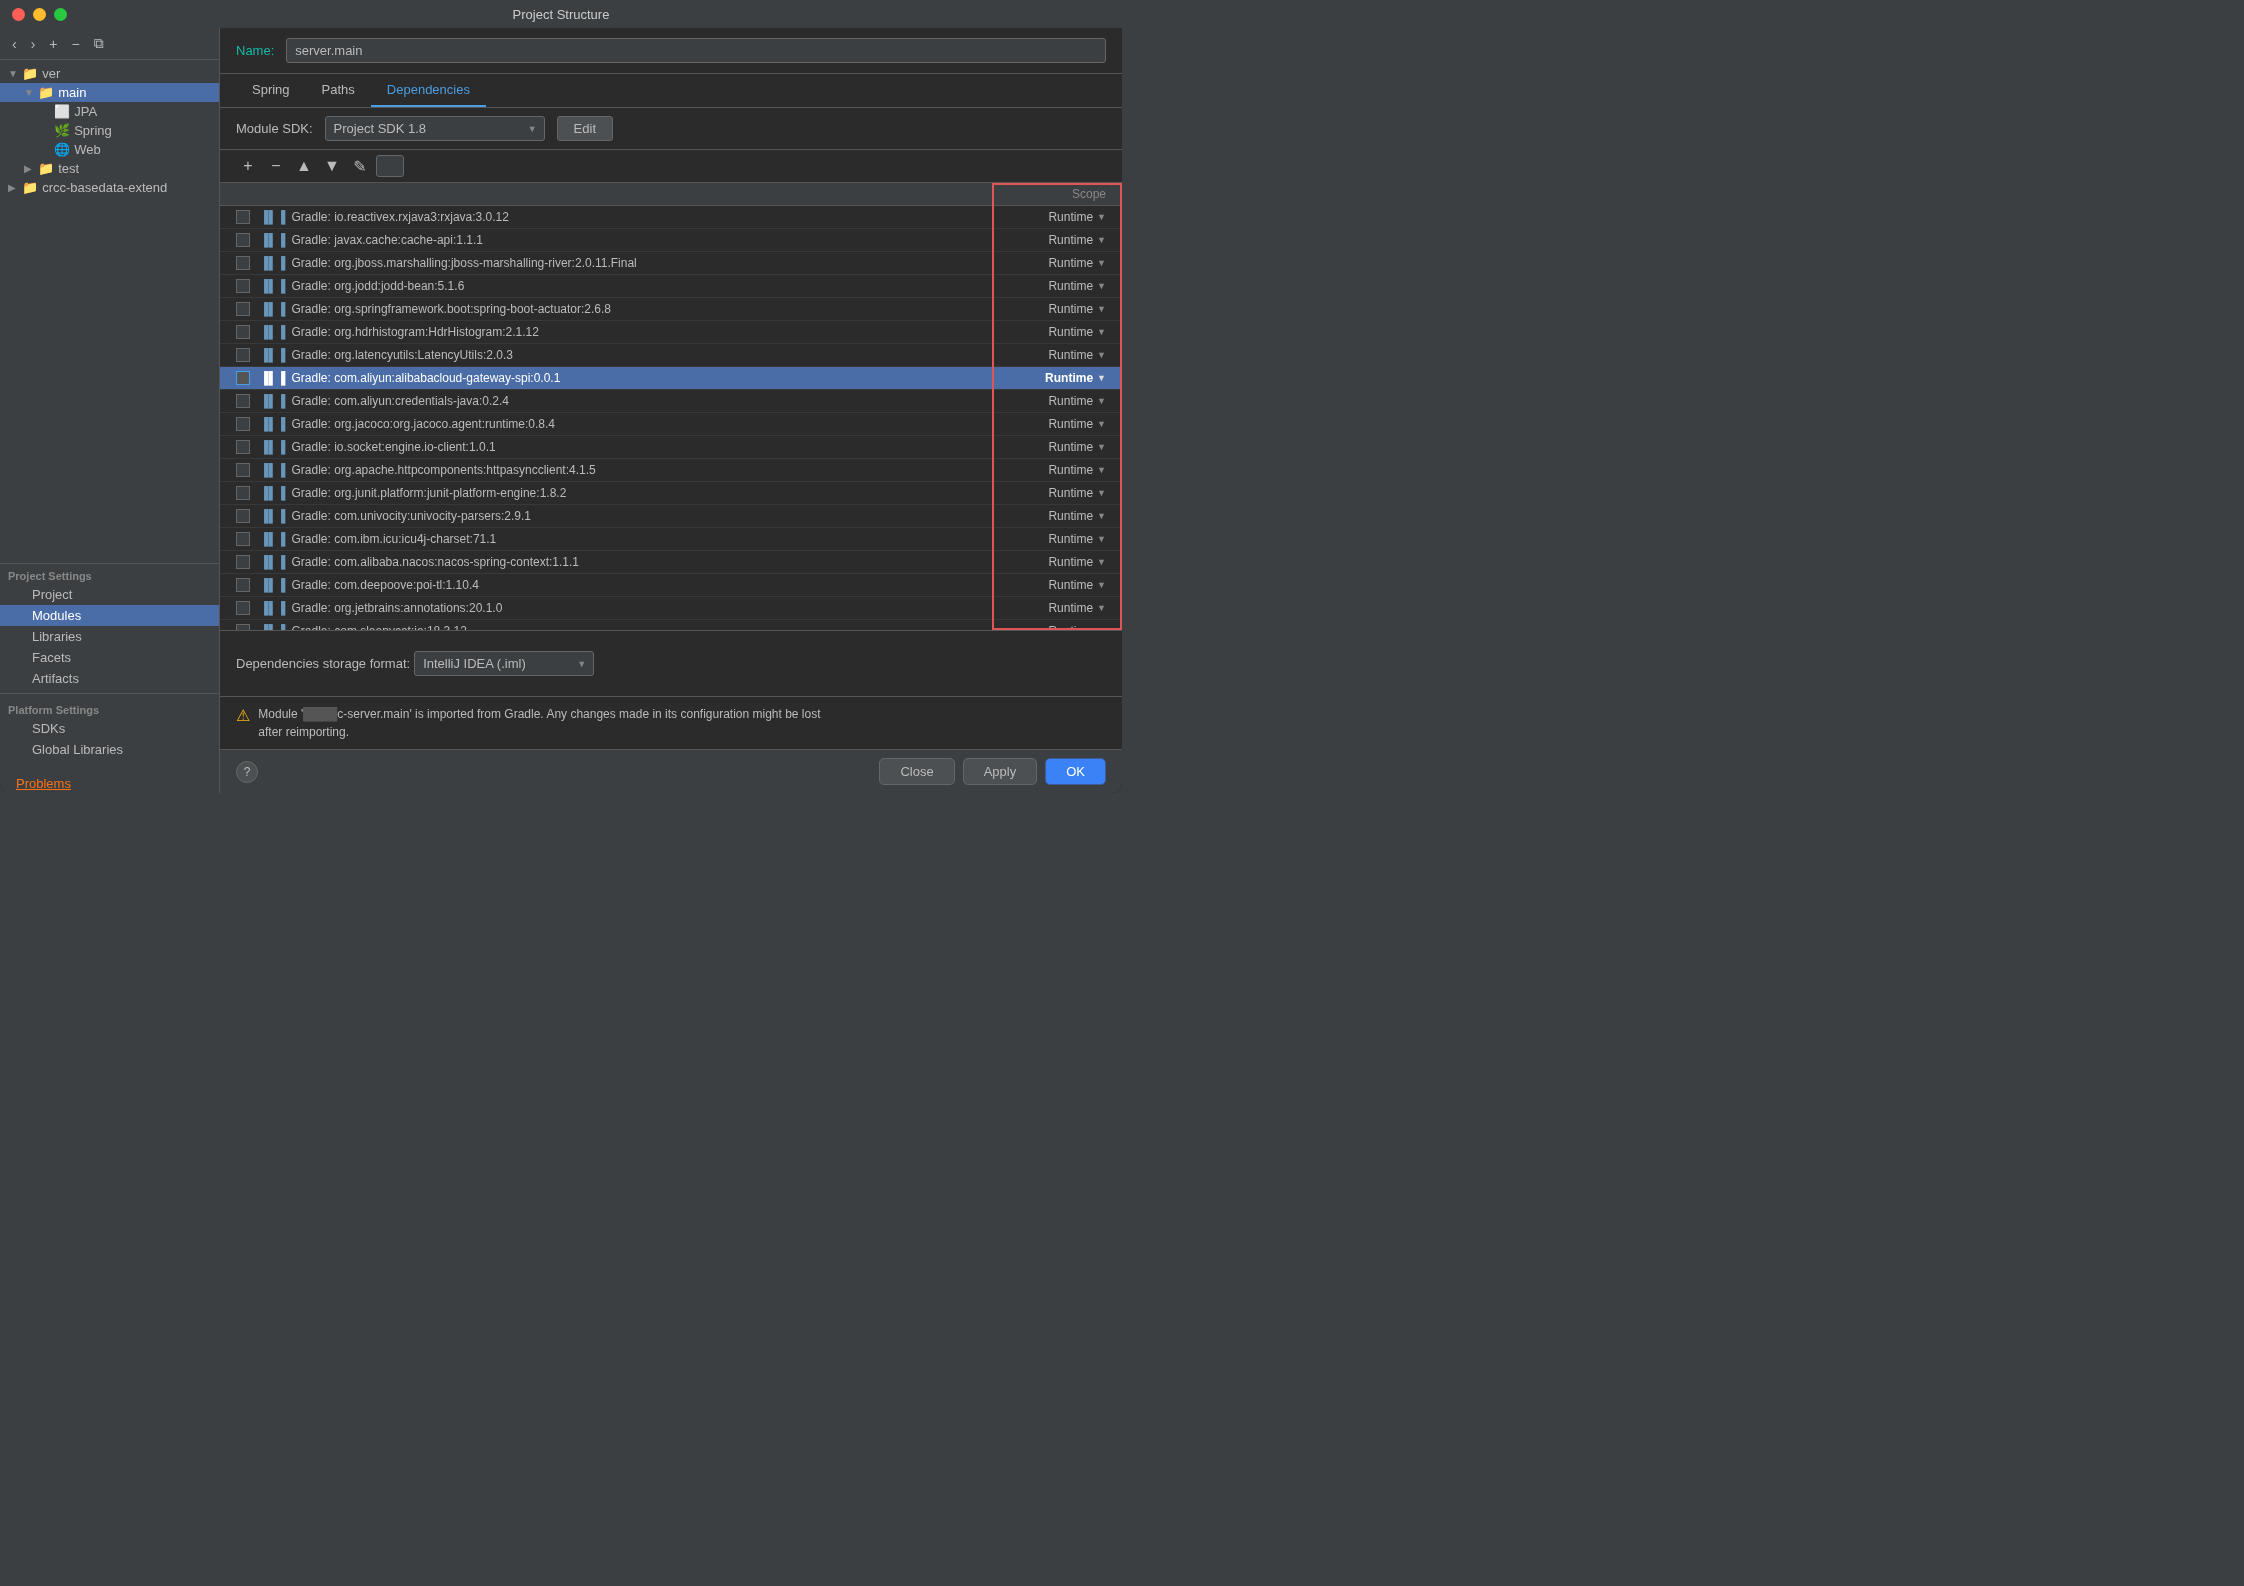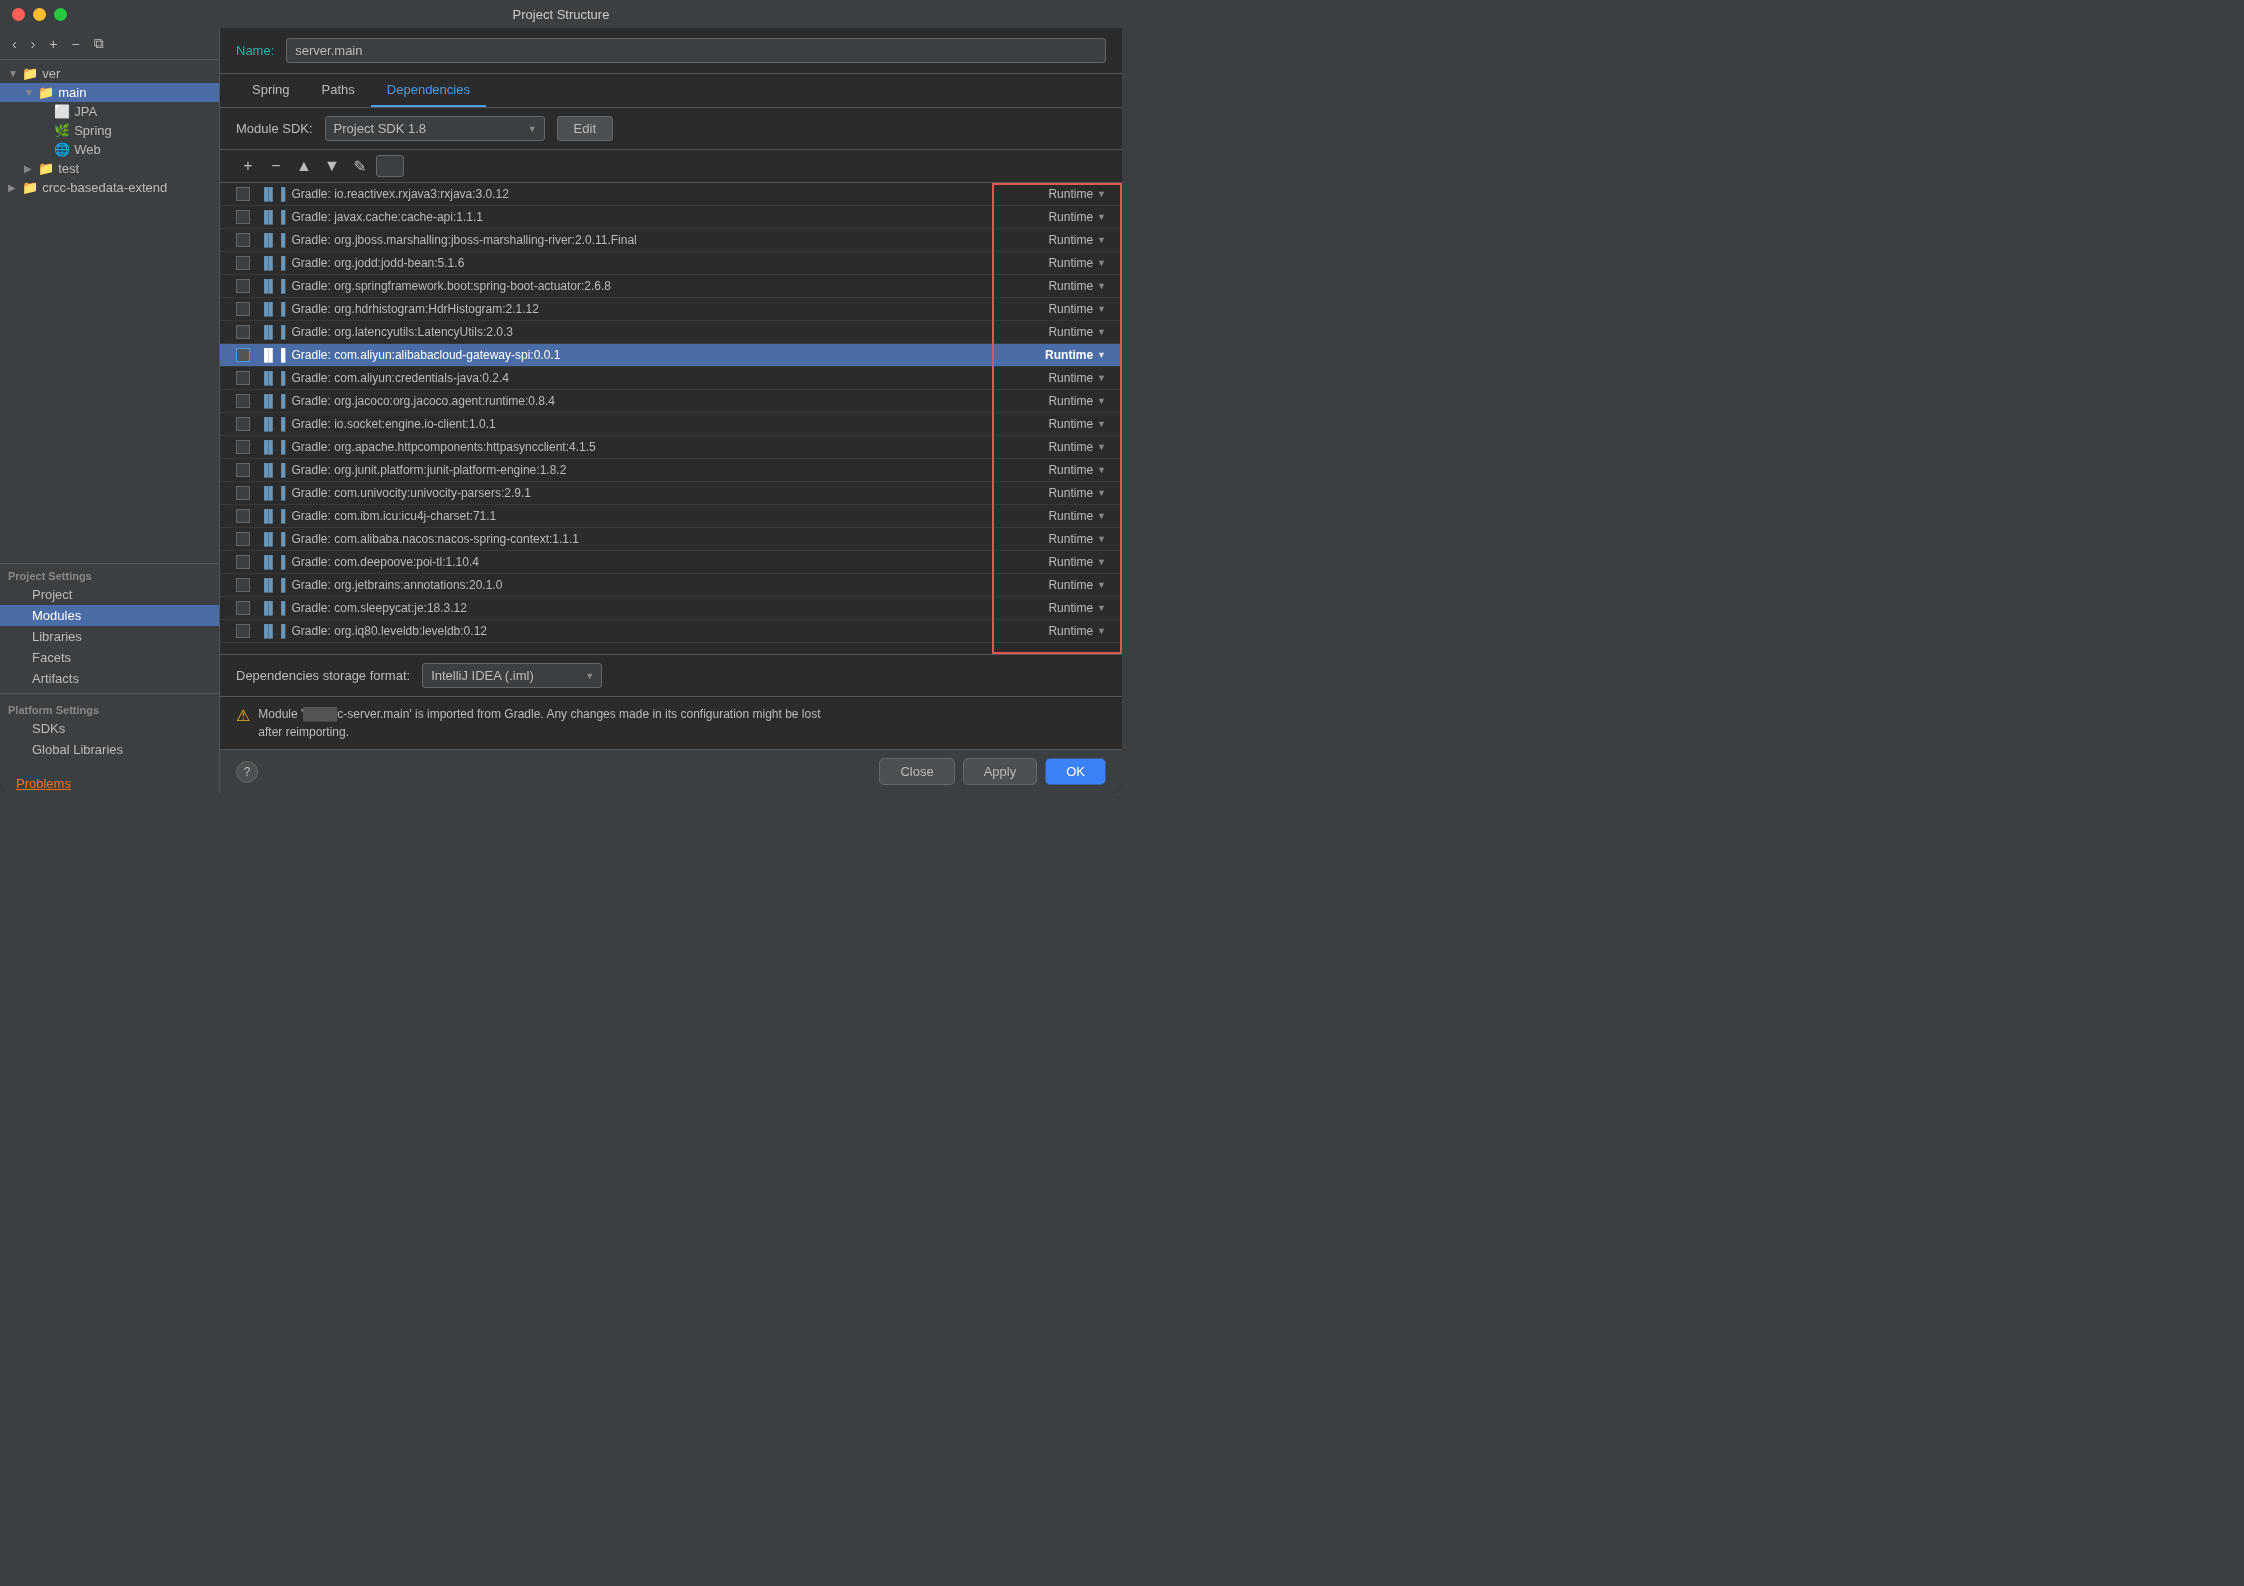--- a/index.html
+++ b/index.html
@@ -337,22 +337,22 @@
       top: 0;
       bottom: 0;
       width: 130px;
       border: 2px solid #e05555;
       pointer-events: none;
       z-index: 10;
     }
     .storage-bar {
       display: flex;
       align-items: center;
-      padding: 8px 16px;
-      gap: 12px;
+      padding: 20px 16px;
+      gap: 4px;
       border-top: 1px solid #555;
       flex-shrink: 0;
     }
     .storage-label { color: #bbb; font-size: 13px; }
     .storage-select-wrapper {
       position: relative;
       display: inline-block;
     }
     .storage-select {
       background: #3c3f41;
@@ -572,20 +572,25 @@
       <button title="Remove">−</button>
       <button title="Move Up">▲</button>
       <button title="Move Down">▼</button>
       <button title="Edit">✎</button>
       <input class="search-box" type="text" placeholder="" style="">
     </div>
 
     <div class="deps-table-wrapper">
       <div class="red-border-overlay"></div>
 
+      <div class="table-header">
+        <div class="col-check"></div>
+        <div class="col-name"></div>
+        <div class="col-scope">Scope</div>
+      </div>
 
       <div class="deps-table">
 
         <div class="dep-row">
           <div class="dep-checkbox"></div>
           <span class="dep-icon">▐▌▐</span>
           <span class="dep-name">Gradle: io.reactivex.rxjava3:rxjava:3.0.12</span>
           <div class="scope-dropdown">
             <span>Runtime</span>
             <span class="arrow">▼</span>

